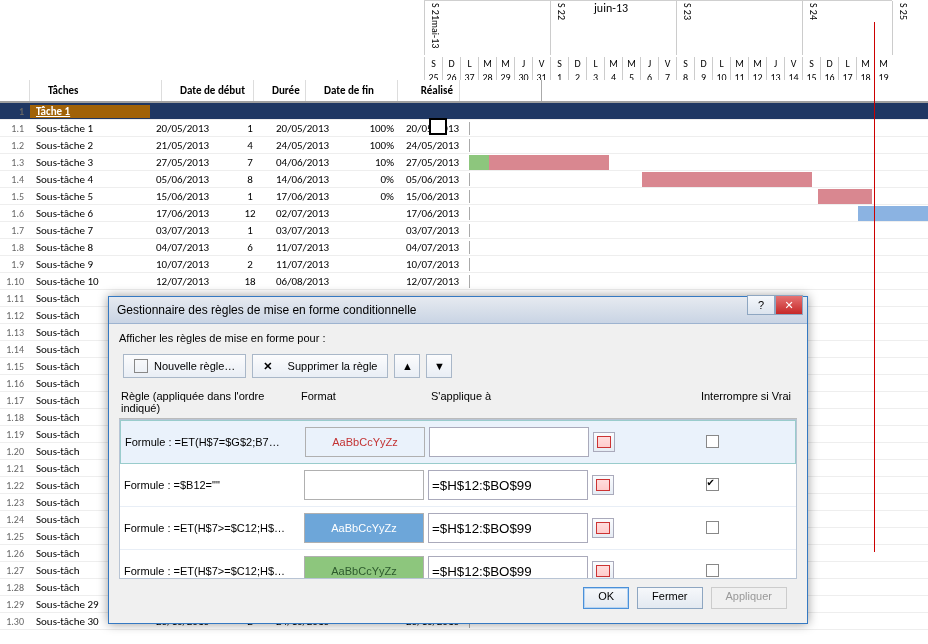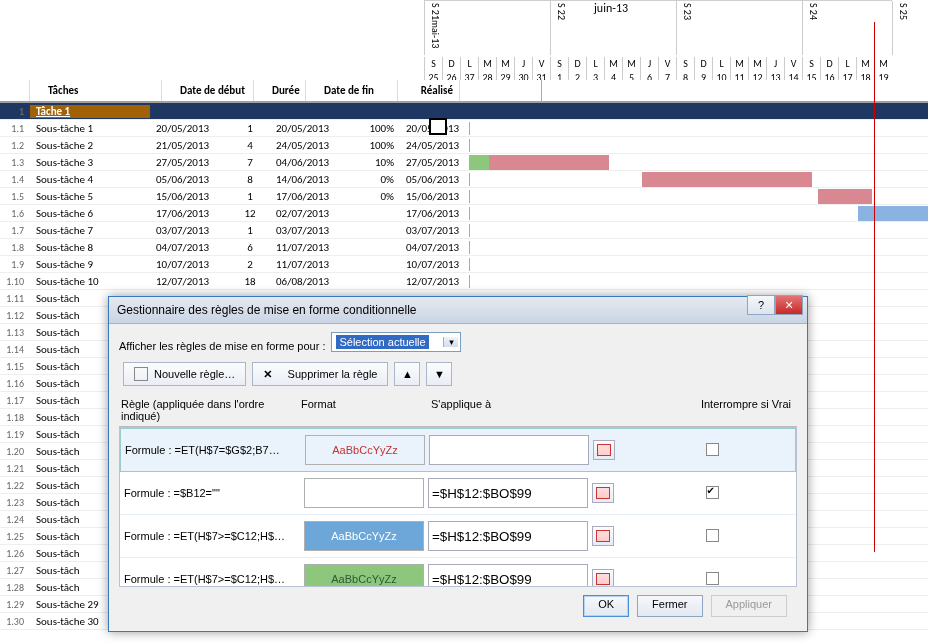--- a/index.html
+++ b/index.html
@@ -604,23 +604,20 @@
   <div class="dlg-title">
     <span>Gestionnaire des règles de mise en forme conditionnelle</span>
     <span class="winbtns">
       <span class="winbtn">?</span>
       <span class="winbtn close">✕</span>
     </span>
   </div>
   <div class="dlg-body">
     <div class="dlg-row1">
       <span>Afficher les règles de mise en forme pour :</span>
-      <span class="combo">
-        <span class="sel">Sélection actuelle</span>
-      </span>
     </div>
     <div class="tbar">
       <span class="tbtn">
           <span class="ico"></span>
           <span>Nouvelle règle…</span>
         </span>
       <span class="tbtn"><span style="font-weight:bold;">✕</span>&nbsp;<span>Supprimer la règle</span></span>
       <span class="tbtn sq">▲</span>
       <span class="tbtn sq">▼</span>
     </div>

